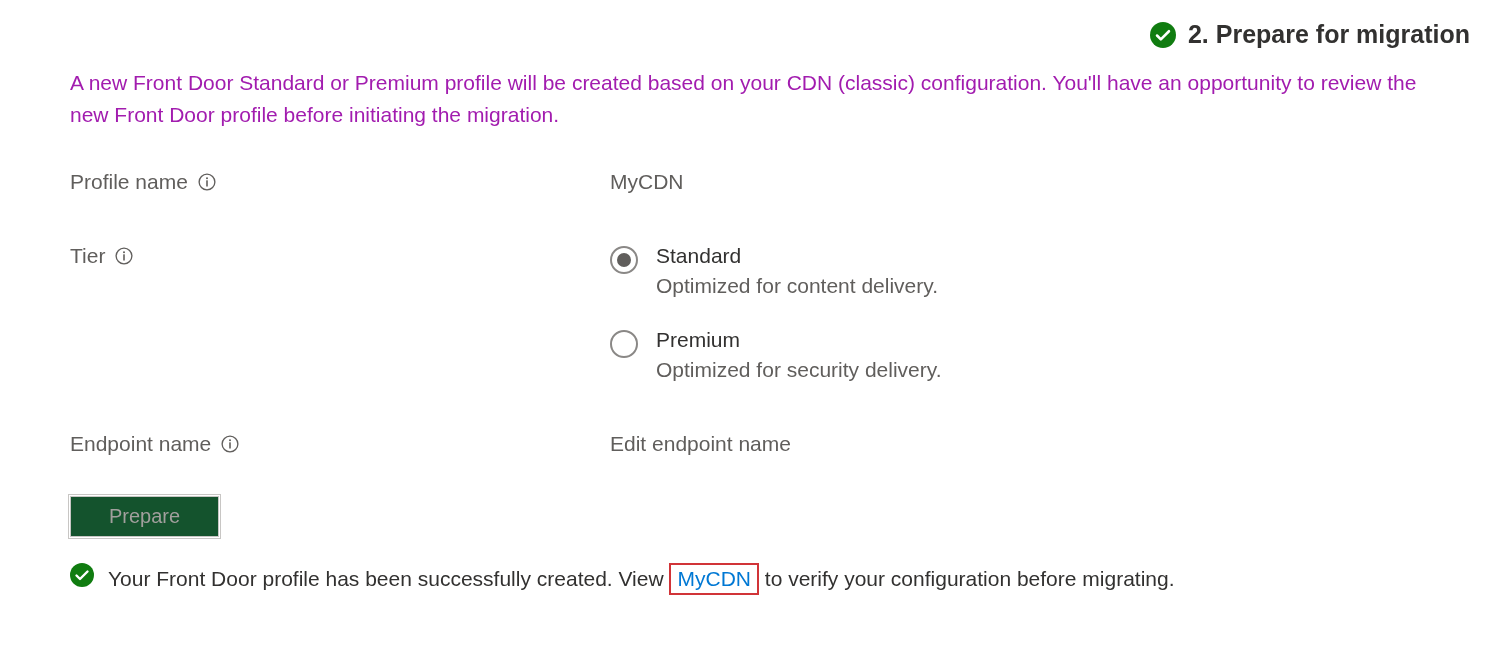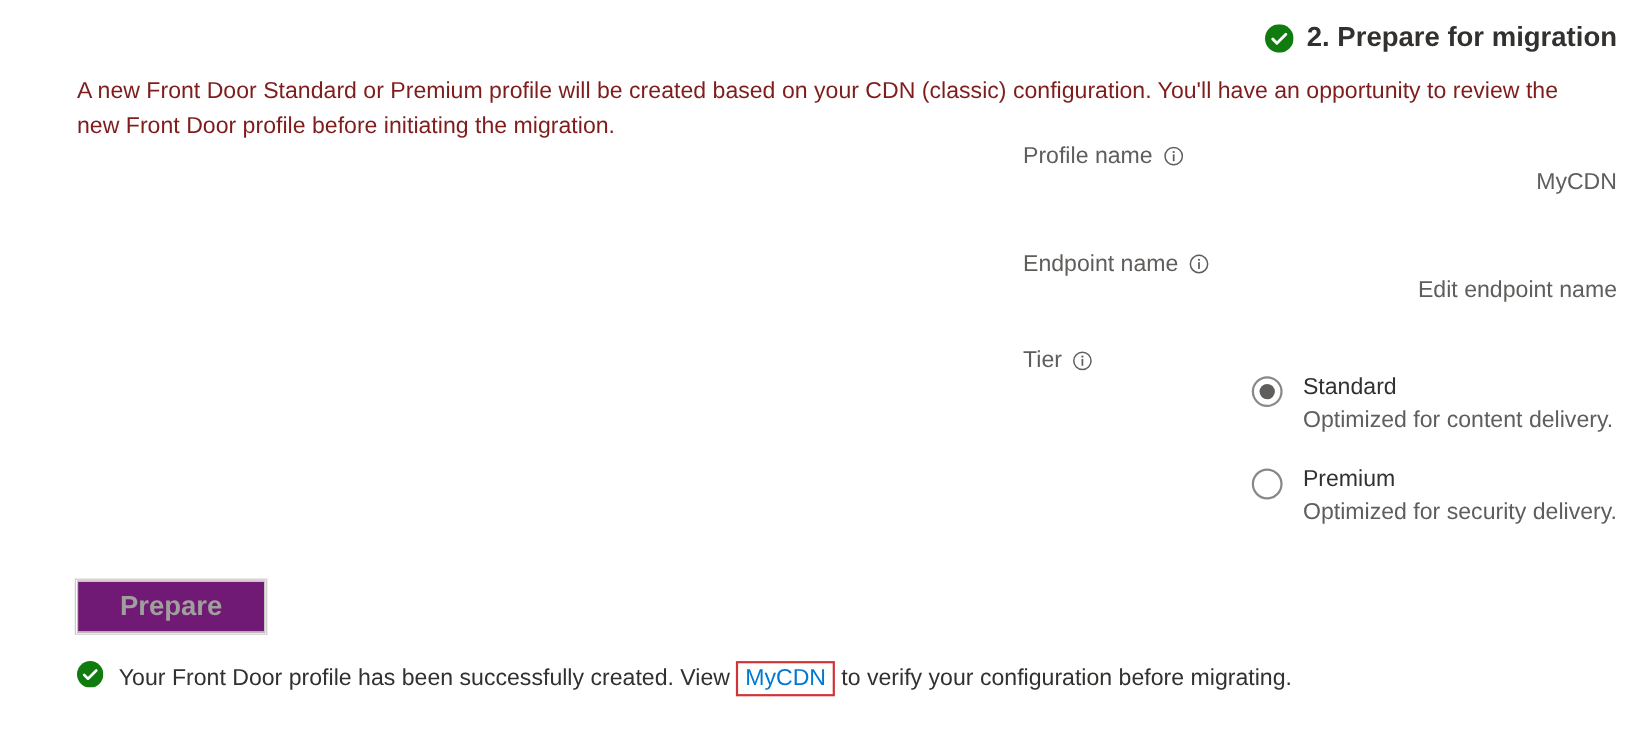--- a/index.html
+++ b/index.html
@@ -23,33 +23,33 @@
       flex-shrink: 0;
     }
     .check-circle svg { display: block; }
     .section-title {
       font-size: 25px;
       font-weight: 600;
       color: #323130;
     }
     .section-desc {
       font-size: 21px;
-      color: #7f1d1d;
-      margin-left: 40px;
+      color: #a21caf;
+      margin-left: 40px;
+      margin-bottom: 40px;
       line-height: 1.5;
       max-width: 1370px;
     }
     .form-area {
       margin-left: 40px;
     }
     .form-row {
       display: flex;
-      align-items: flex-end;
+      align-items: flex-start;
       margin-bottom: 50px;
-      flex-direction: column;
     }
     .form-row.tight { margin-bottom: 40px; }
     .label-col {
       width: 540px;
       display: flex;
       align-items: center;
       gap: 10px;
       color: #605e5c;
       font-size: 21px;
     }
@@ -103,29 +103,28 @@
       color: #323130;
     }
     .radio-sublabel {
       font-size: 21px;
       color: #605e5c;
     }
     .btn-prepare {
       display: inline-block;
       margin-left: 40px;
       padding: 8px 38px;
-      font-size: 25px;
+      font-size: 20px;
       color: #a19f9d;
-      background: #701a75;
+      background: #14532d;
       border: 1px solid #c8c6c4;
       outline: 3px double #c8c6c4;
       outline-offset: -1px;
       cursor: not-allowed;
       font-family: inherit;
-      font-weight: bold;
     }
     .status-line {
       display: flex;
       align-items: flex-start;
       gap: 14px;
       margin-left: 40px;
       margin-top: 26px;
       font-size: 21px;
       color: #323130;
     }
@@ -169,34 +168,20 @@
       <span>Profile name</span>
       <span class="info-icon">
         <svg viewBox="0 0 16 16" width="18" height="18">
             <circle cx="8" cy="8" r="7" fill="none" stroke="#605e5c" stroke-width="1.2"></circle>
             <circle cx="8" cy="4.6" r="0.9" fill="#605e5c"></circle>
             <rect x="7.3" y="6.5" width="1.4" height="5.5" fill="#605e5c"></rect>
           </svg>
       </span>
     </div>
     <div class="value-col">MyCDN</div>
-  </div>
-
-  <div class="form-row tight">
-    <div class="label-col">
-      <span>Endpoint name</span>
-      <span class="info-icon">
-        <svg viewBox="0 0 16 16" width="18" height="18">
-            <circle cx="8" cy="8" r="7" fill="none" stroke="#605e5c" stroke-width="1.2"></circle>
-            <circle cx="8" cy="4.6" r="0.9" fill="#605e5c"></circle>
-            <rect x="7.3" y="6.5" width="1.4" height="5.5" fill="#605e5c"></rect>
-          </svg>
-      </span>
-    </div>
-    <div class="value-col">Edit endpoint name</div>
   </div>
 
   <div class="form-row">
     <div class="label-col">
       <span>Tier</span>
       <span class="info-icon">
         <svg viewBox="0 0 16 16" width="18" height="18">
             <circle cx="8" cy="8" r="7" fill="none" stroke="#605e5c" stroke-width="1.2"></circle>
             <circle cx="8" cy="4.6" r="0.9" fill="#605e5c"></circle>
             <rect x="7.3" y="6.5" width="1.4" height="5.5" fill="#605e5c"></rect>
@@ -218,20 +203,34 @@
           <span class="radio-circle"></span>
           <div class="radio-texts">
             <span class="radio-label">Premium</span>
             <span class="radio-sublabel">Optimized for security delivery.</span>
           </div>
         </div>
       </div>
     </div>
   </div>
 
+  <div class="form-row tight">
+    <div class="label-col">
+      <span>Endpoint name</span>
+      <span class="info-icon">
+        <svg viewBox="0 0 16 16" width="18" height="18">
+            <circle cx="8" cy="8" r="7" fill="none" stroke="#605e5c" stroke-width="1.2"></circle>
+            <circle cx="8" cy="4.6" r="0.9" fill="#605e5c"></circle>
+            <rect x="7.3" y="6.5" width="1.4" height="5.5" fill="#605e5c"></rect>
+          </svg>
+      </span>
+    </div>
+    <div class="value-col">Edit endpoint name</div>
+  </div>
+
 </div>
 
 <button class="btn-prepare" disabled="">Prepare</button>
 
 <div class="status-line">
   <span class="status-check">
     <svg viewBox="0 0 24 24" width="24" height="24">
         <circle cx="12" cy="12" r="12" fill="#107c10"></circle>
         <path d="M6.5 12.5 L10 16 L17.5 8.5" stroke="#fff" stroke-width="2.4" fill="none" stroke-linecap="round" stroke-linejoin="round"></path>
       </svg>

